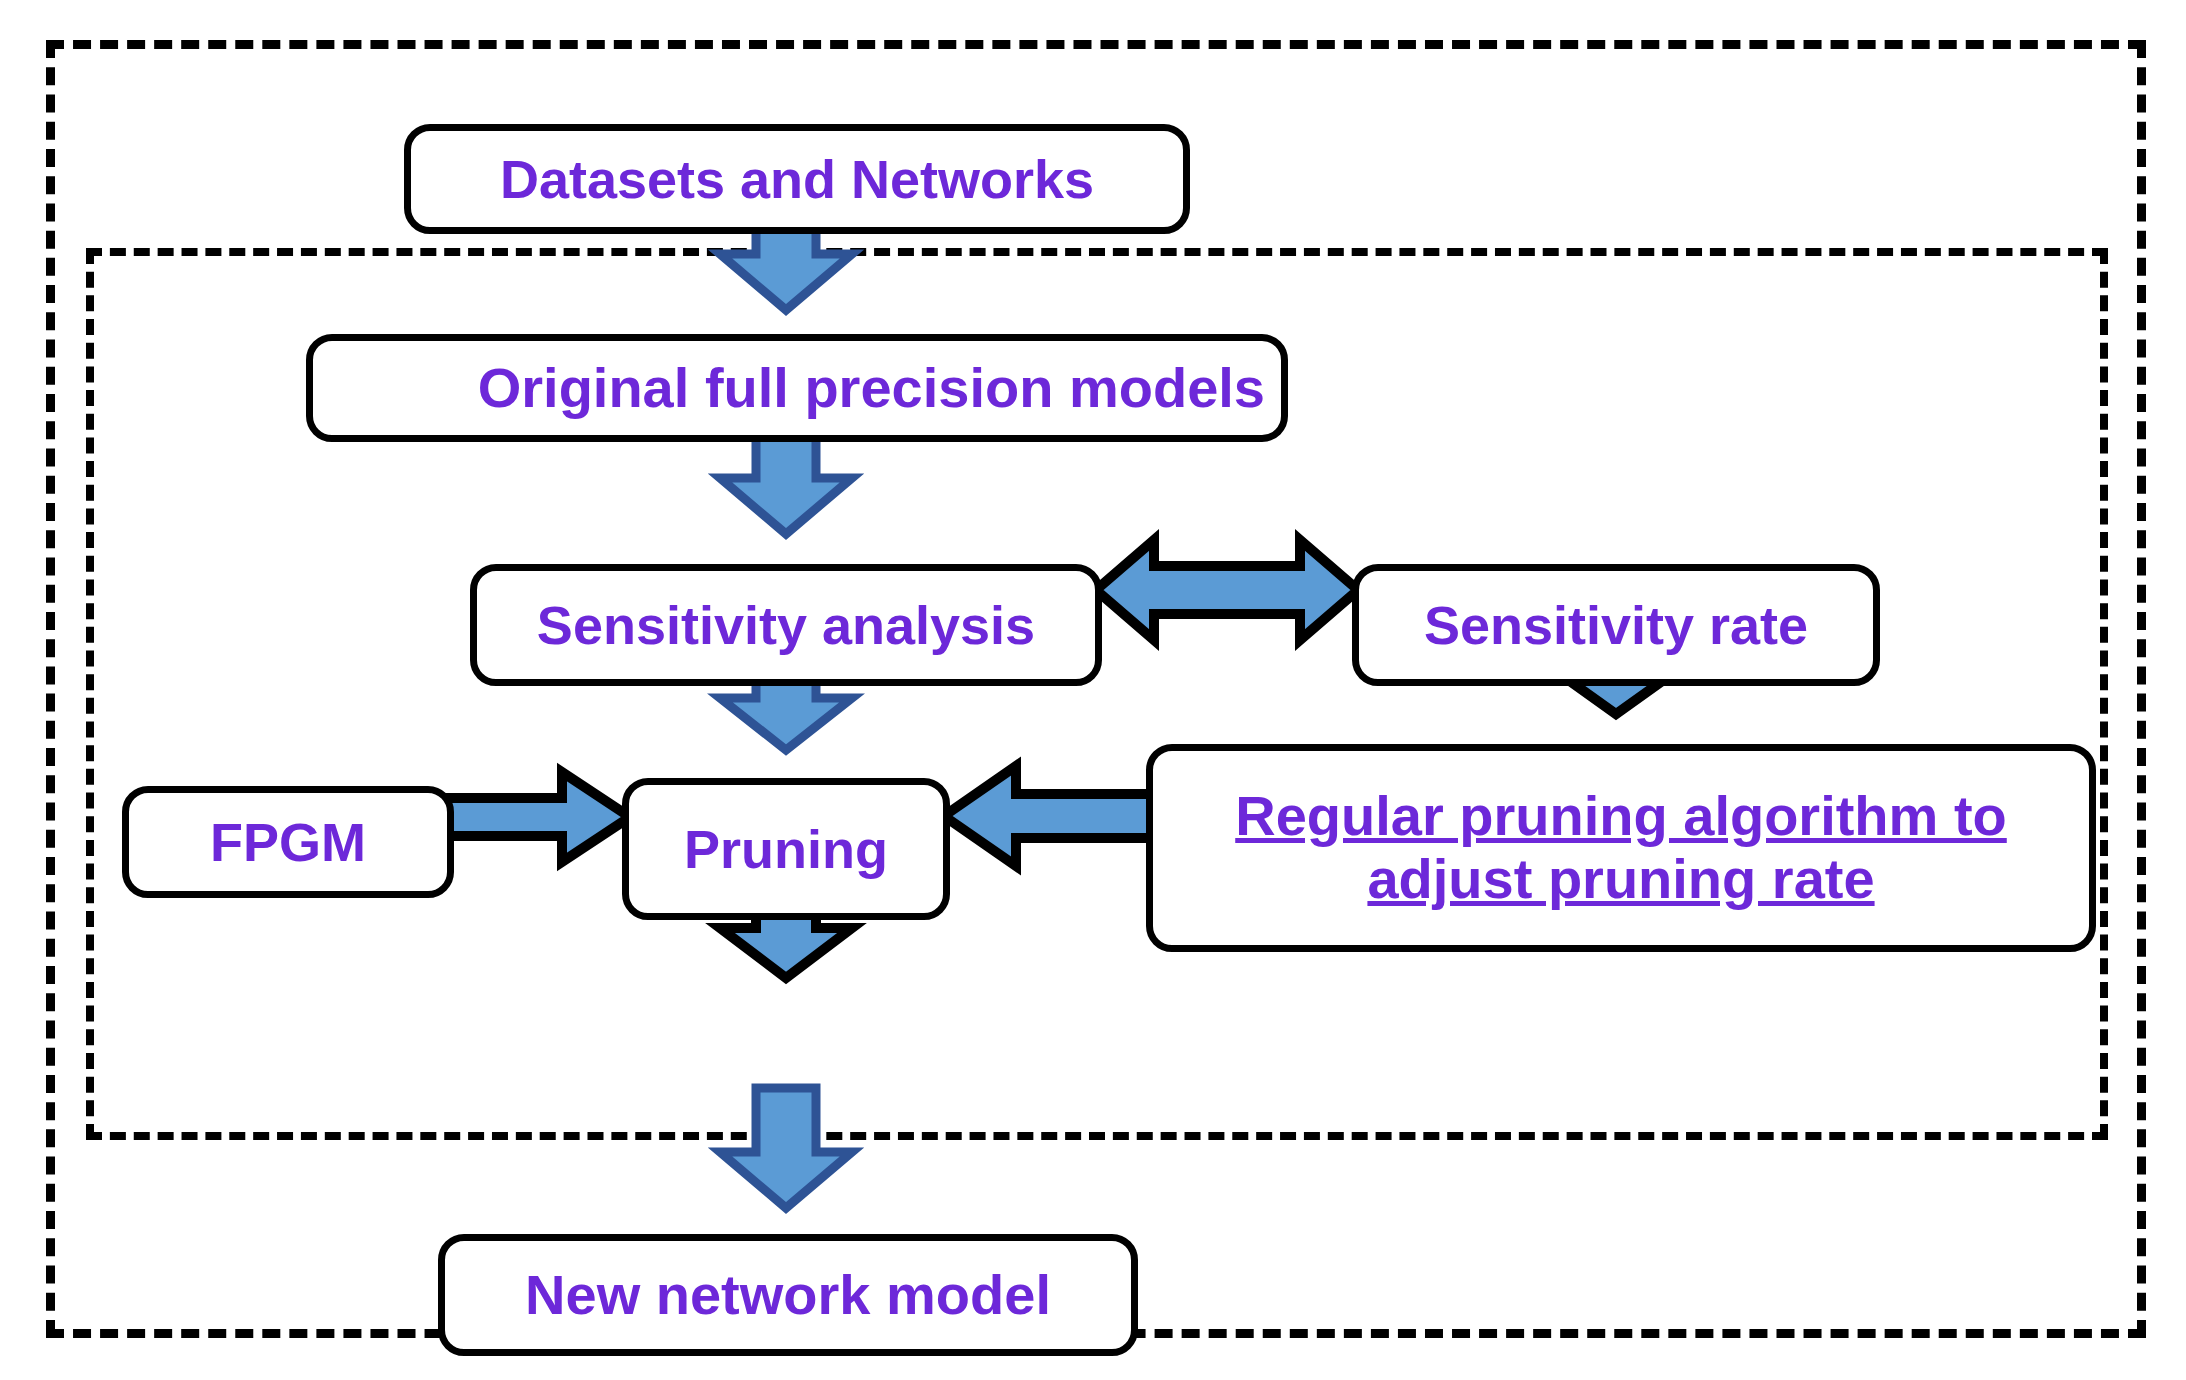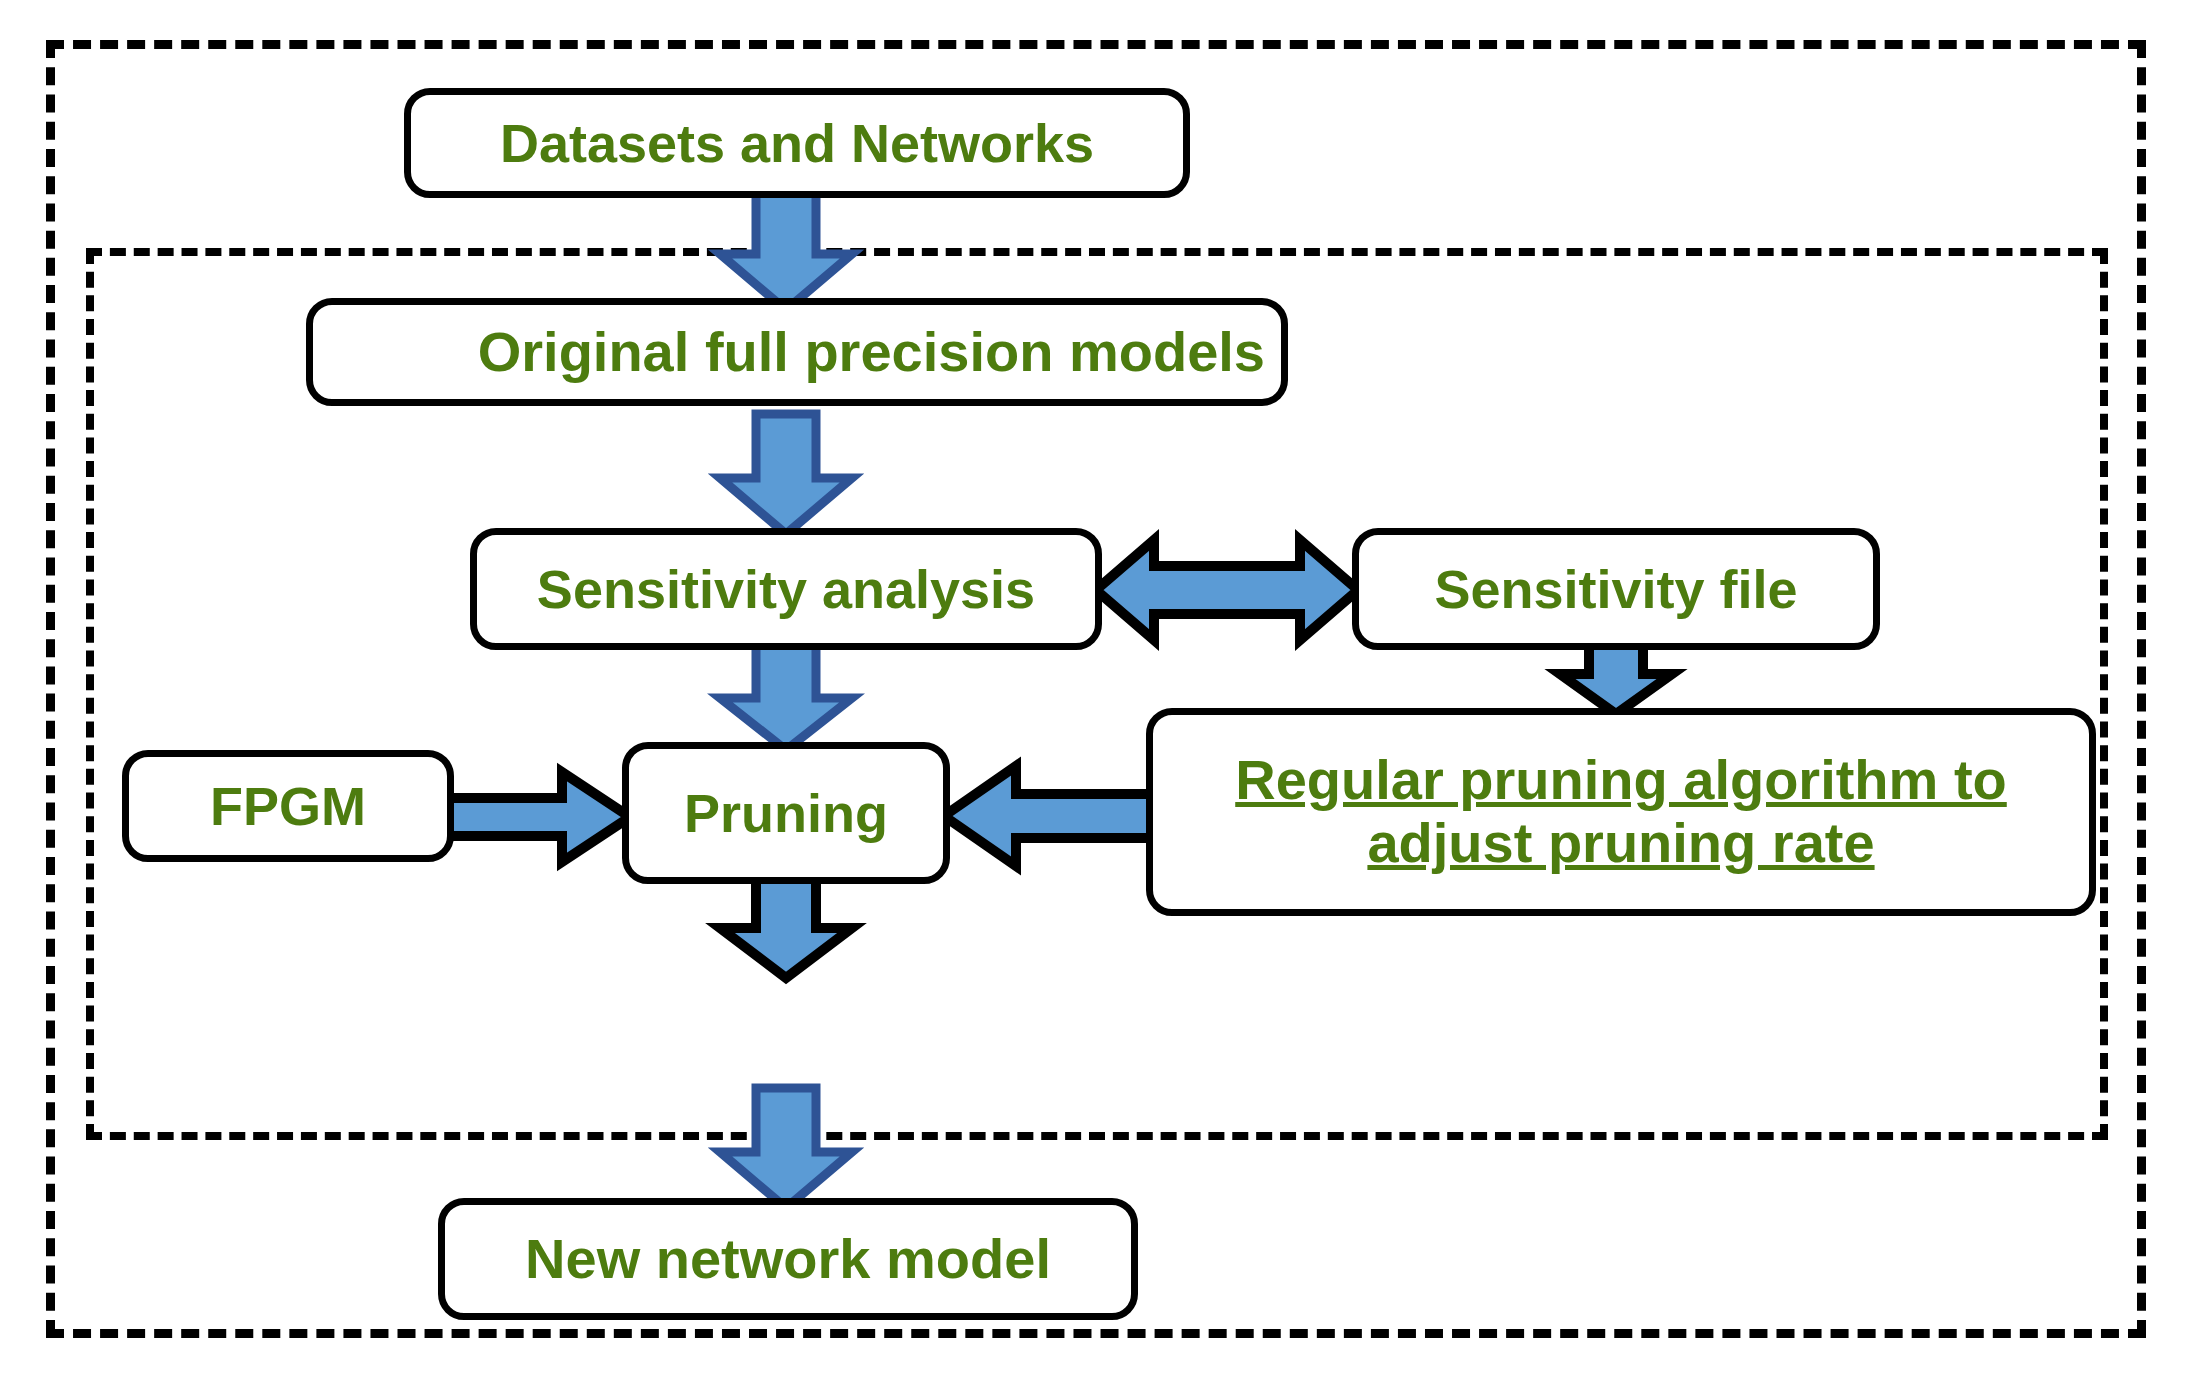--- a/index.html
+++ b/index.html
@@ -46,25 +46,26 @@
   .node {
     position: absolute;
     box-sizing: border-box;
     background: #ffffff;
     border: 7px solid #000000;
     border-radius: 26px;
     display: flex;
     align-items: center;
     justify-content: center;
     text-align: center;
-    color: #4d7c0f;
+    color: #6d28d9;
     font-weight: 700;
     line-height: 1.12;
     padding: 0 16px;
     z-index: 6;
+    margin-top: 36px;
   }
 
   #node-datasets      { left: 404px;  top: 88px;   width: 786px;  height: 110px; font-size: 54px; }
   #node-original      { left: 306px;  top: 298px;  width: 982px;  height: 108px; font-size: 56px; justify-content: flex-end; }
   #node-sensitivity-analysis { left: 470px; top: 528px; width: 632px; height: 122px; font-size: 54px; }
   #node-sensitivity-file     { left: 1352px; top: 528px; width: 528px; height: 122px; font-size: 54px; }
   #node-fpgm          { left: 122px;  top: 750px;  width: 332px;  height: 112px; font-size: 54px; }
   #node-pruning       { left: 622px;  top: 742px;  width: 328px;  height: 142px; font-size: 54px; }
   #node-regular       { left: 1146px; top: 708px;  width: 950px;  height: 208px; font-size: 56px; text-decoration: underline; }
   #node-retrain       { left: 366px;  top: 968px;  width: 842px;  height: 128px; font-size: 56px; }
@@ -155,21 +156,21 @@
 
   <div class="node" id="node-original">
     <span>Original full precision models</span>
   </div>
 
   <div class="node" id="node-sensitivity-analysis">
     <span>Sensitivity analysis</span>
   </div>
 
   <div class="node" id="node-sensitivity-file">
-    <span>Sensitivity file</span>
+    <span>Sensitivity rate</span>
   </div>
 
   <div class="node" id="node-fpgm">
     <span>FPGM</span>
   </div>
 
   <div class="node" id="node-pruning">
     <span>Pruning</span>
   </div>
 

